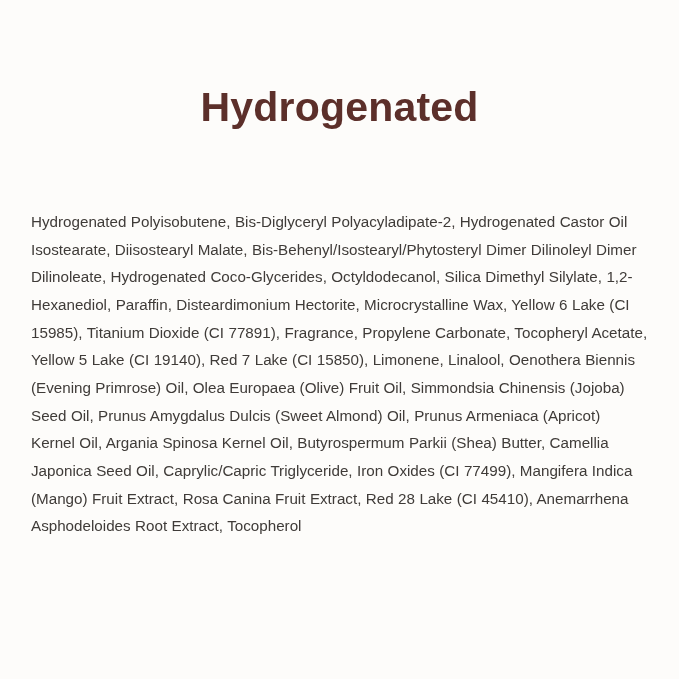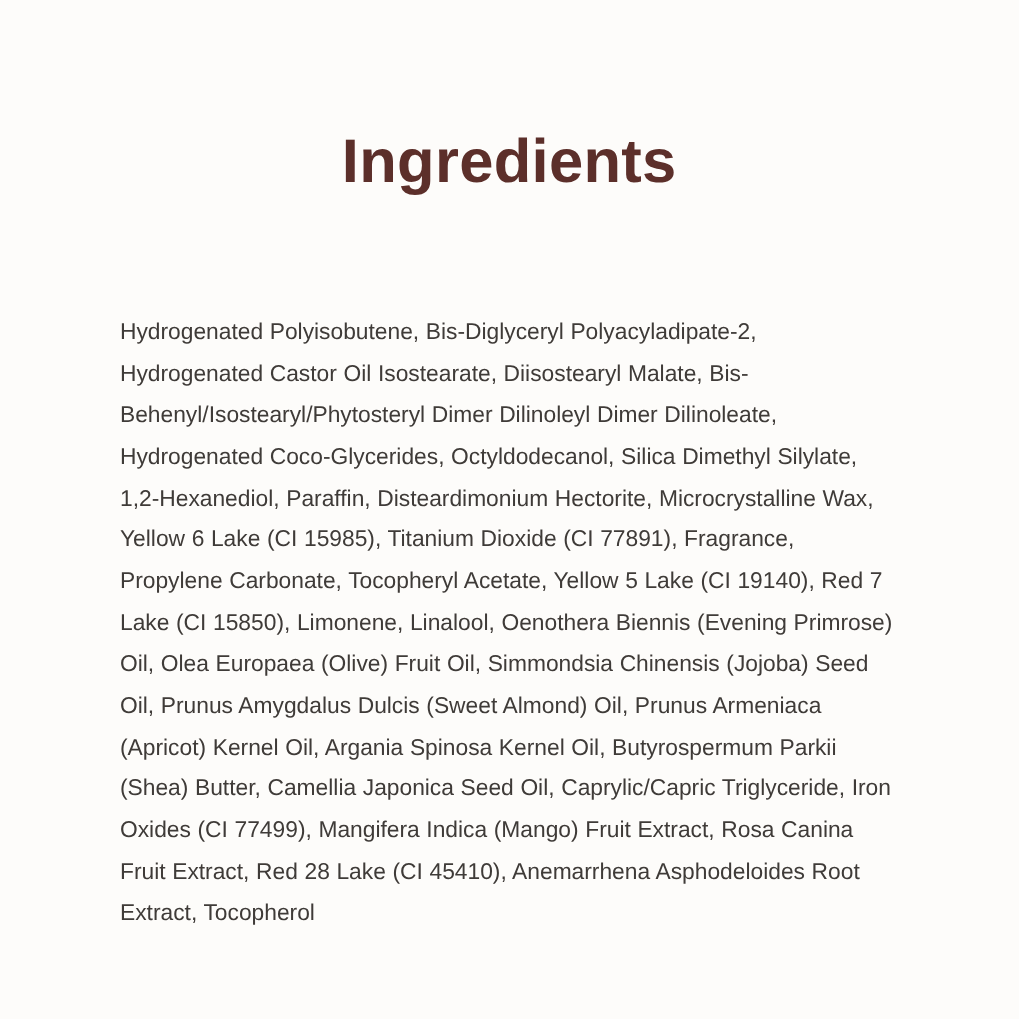--- a/index.html
+++ b/index.html
@@ -24,33 +24,33 @@
     text-align: center;
     color: #5c2f2a;
     font-size: 41px;
     font-weight: bold;
     letter-spacing: 0.2px;
     margin: 0;
     padding-top: 85px;
     line-height: 1.1;
   }
   .body-wrap {
-    padding: 0 80px;
+    padding: 0 31px;
     margin-top: 78px;
   }
   .ingredients-text {
     color: #3f3b38;
     font-size: 15.2px;
     line-height: 1.82;
     text-align: left;
     word-spacing: 0.2px;
     margin: 0;
   }
 </style>
 </head>
 <body>
 
 <div class="page">
-  <h1 class="title">Ingredients</h1>
+  <h1 class="title">Hydrogenated</h1>
   <div class="body-wrap">
     <p class="ingredients-text">Hydrogenated Polyisobutene, Bis-Diglyceryl Polyacyladipate-2, Hydrogenated Castor Oil Isostearate, Diisostearyl Malate, Bis-Behenyl/Isostearyl/Phytosteryl Dimer Dilinoleyl Dimer Dilinoleate, Hydrogenated Coco-Glycerides, Octyldodecanol, Silica Dimethyl Silylate, 1,2-Hexanediol, Paraffin, Disteardimonium Hectorite, Microcrystalline Wax, Yellow 6 Lake (CI 15985), Titanium Dioxide (CI 77891), Fragrance, Propylene Carbonate, Tocopheryl Acetate, Yellow 5 Lake (CI 19140), Red 7 Lake (CI 15850), Limonene, Linalool, Oenothera Biennis (Evening Primrose) Oil, Olea Europaea (Olive) Fruit Oil, Simmondsia Chinensis (Jojoba) Seed Oil, Prunus Amygdalus Dulcis (Sweet Almond) Oil, Prunus Armeniaca (Apricot) Kernel Oil, Argania Spinosa Kernel Oil, Butyrospermum Parkii (Shea) Butter, Camellia Japonica Seed Oil, Caprylic/Capric Triglyceride, Iron Oxides (CI 77499), Mangifera Indica (Mango) Fruit Extract, Rosa Canina Fruit Extract, Red 28 Lake (CI 45410), Anemarrhena Asphodeloides Root Extract, Tocopherol</p>
   </div>
 </div>
 
 </body></html>

